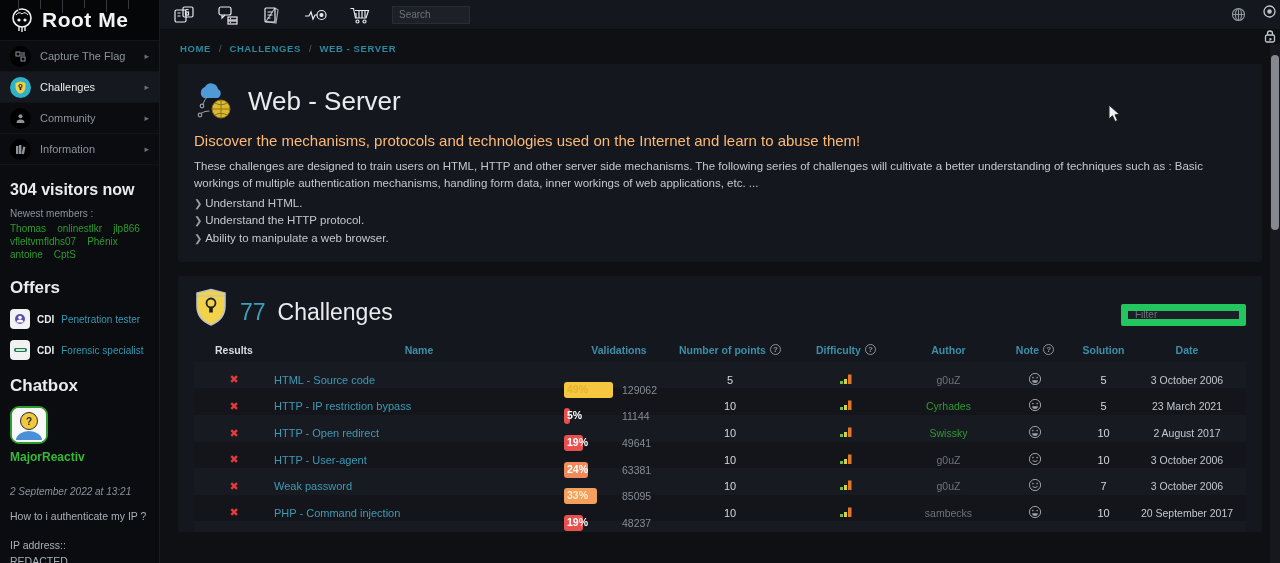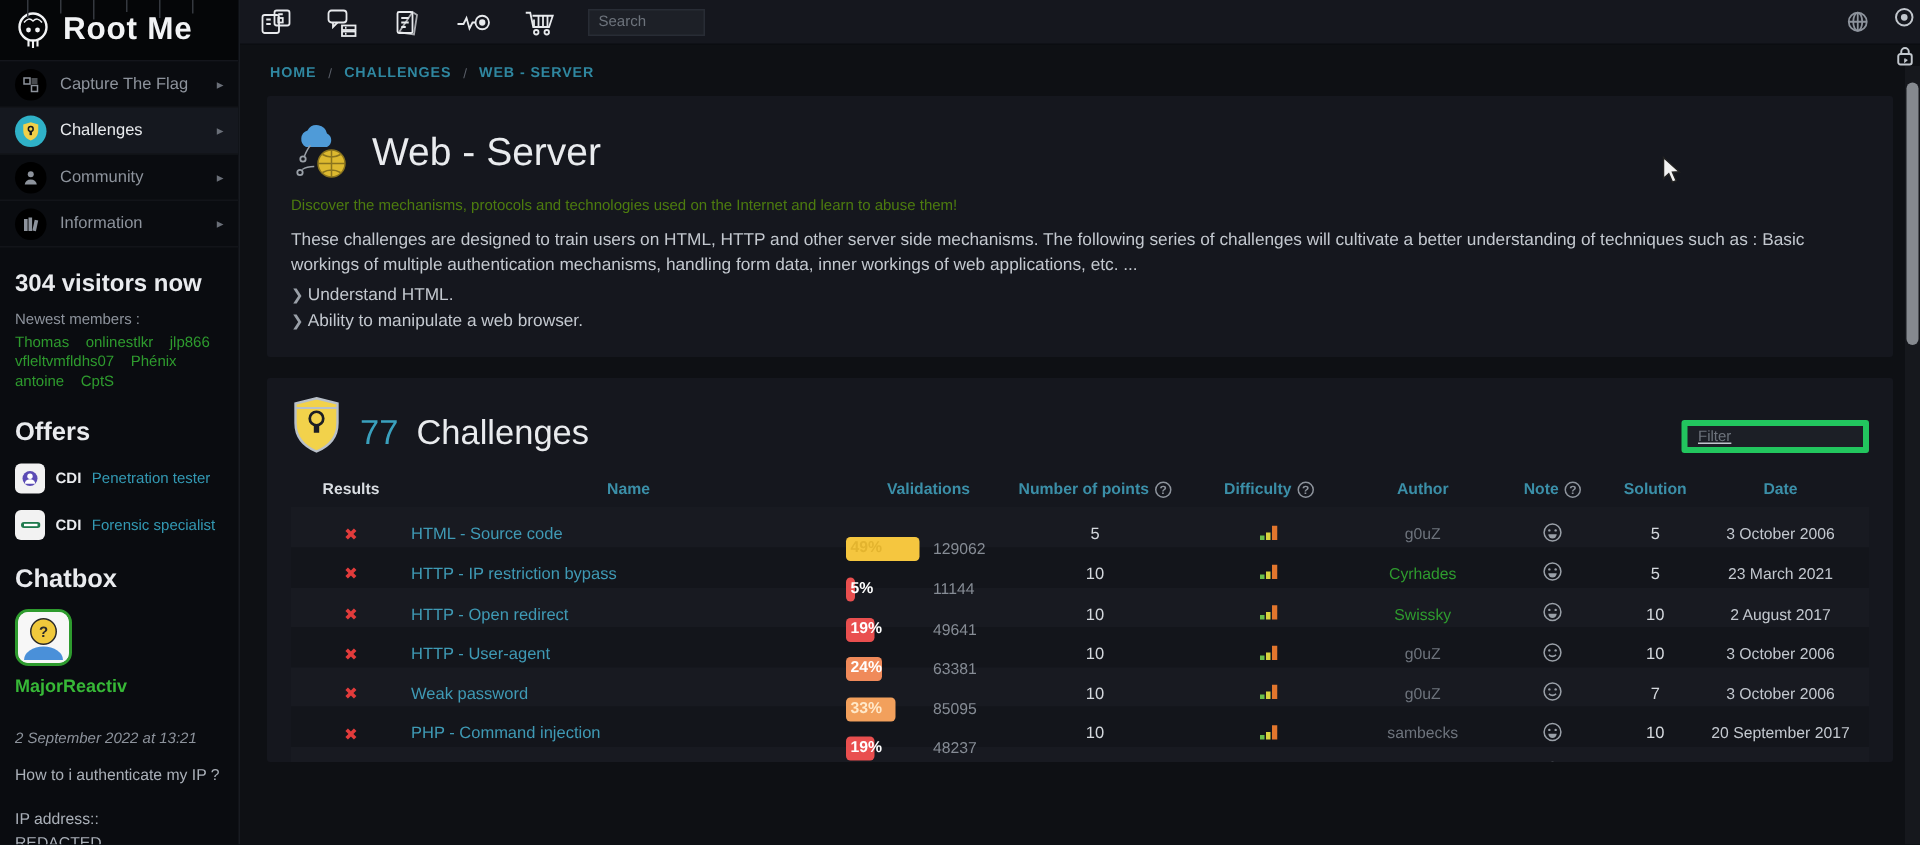--- a/index.html
+++ b/index.html
@@ -49,31 +49,31 @@
 
   .content { flex:1; padding:0 18px; }
   .breadcrumb { display:flex; align-items:center; gap:8px; padding:13px 0 10px 2px; }
   .breadcrumb a { color:#2f87a0; font-size:9.5px; letter-spacing:0.6px; text-decoration:none; font-weight:bold;}
   .breadcrumb .sep { color:#5a5f68; font-size:9px; }
 
   .panel { background:#15171e; border-radius:2px; }
   .intro { padding:16px 16px 18px 16px; }
   .intro-head { display:flex; align-items:center; gap:12px; }
   .intro-title { color:#e9ebee; font-size:26px; font-weight:500; }
-  .intro-sub { color:#4d7c0f; font-size:10px; margin-top:10px; }
+  .intro-sub { color:#fdba74; font-size:15px; margin-top:10px; }
   .intro-desc { color:#c3c8cf; font-size:11.5px; line-height:1.45; margin-top:9px; max-width:1060px;}
   .prereq { margin-top:18px; color:#c3c8cf; font-size:11.5px; }
   .prereq-item { margin-top:5.5px; color:#c3c8cf; font-size:11.5px; }
   .prereq-item::before { content:"❯ "; color:#9aa0a8; font-size:10px; }
 
   .challenges-panel { margin-top:14px; padding:12px 16px 0 16px; height:256px; overflow:hidden;}
   .ch-head { display:flex; align-items:flex-end; gap:12px; }
   .ch-count { color:#3aa0bd; font-size:23px; font-weight:500; }
   .ch-title { color:#e9ebee; font-size:23px; font-weight:500; }
-  .filter-box { margin-left:auto; width:125px; height:22px; background:#1c1f26; border:4px solid #22c55e; color:#c3c8cf; font-size:10px; padding:0 7px; outline:none; border-radius:2px;text-decoration:underline;}
+  .filter-box { margin-left:auto; width:125px; height:22px; background:#1c1f26; border:7px solid #22c55e; color:#c3c8cf; font-size:10px; padding:0 7px; outline:none; border-radius:2px;text-decoration:underline;}
   .filter-box::placeholder { color:#6d737c; }
 
   .tbl { margin-top:12px; }
   .tbl-grid { display:grid; grid-template-columns:80px 290px 110px 112px 120px 85px 88px 49px 1fr; align-items:center; }
   .tbl-header { height:24px; }
   .th { font-size:10.5px; font-weight:bold; color:#3b8fa8; text-align:left; display:flex; align-items:center; justify-content:center; gap:4px;}
   .th.results { color:#d9dde2; }
   .qicon { width:11px; height:11px; border:1px solid #8d939c; border-radius:50%; color:#8d939c; font-size:8px; display:inline-flex; align-items:center; justify-content:center; font-weight:bold;}
   .row { height:26.6px; }
   .row:nth-child(odd) { background:#181a21; }
@@ -307,20 +307,21 @@
               <circle cx="8" cy="26" r="1.8" fill="none" stroke="#9aa0a8" stroke-width="1.2"></circle>
               <circle cx="6" cy="35" r="1.8" fill="none" stroke="#9aa0a8" stroke-width="1.2"></circle>
               <path d="M9 24 q2 -5 4 -7 M7.5 33 q3 -2 8 -2" fill="none" stroke="#9aa0a8" stroke-width="1"></path>
             </svg>
           </span>
           <h1 class="intro-title">Web - Server</h1>
         </div>
         <div class="intro-sub">Discover the mechanisms, protocols and technologies used on the Internet and learn to abuse them!</div>
         <p class="intro-desc">These challenges are designed to train users on HTML, HTTP and other server side mechanisms. The following series of challenges will cultivate a better understanding of techniques such as : Basic workings of multiple authentication mechanisms, handling form data, inner workings of web applications, etc. ...</p>
         <div class="prereq-item">Understand HTML.</div>
+        <div class="prereq-item">Understand the HTTP protocol.</div>
         <div class="prereq-item">Ability to manipulate a web browser.</div>
       </section>
 
       <section class="panel challenges-panel">
         <div class="ch-head">
           <span style="display:flex">
             <svg width="34" height="38" viewBox="0 0 34 38">
               <path d="M17 1.5 L31 5 V18 C31 27.5 25.5 33.5 17 37 C8.5 33.5 3 27.5 3 18 V5 Z" fill="#f2d24b" stroke="#b9c0c8" stroke-width="1.6"></path>
               <path d="M3 8 h28" stroke="#b9c0c8" stroke-width="1.2"></path>
               <circle cx="17" cy="15" r="4.5" fill="none" stroke="#1c1e24" stroke-width="1.8"></circle>

